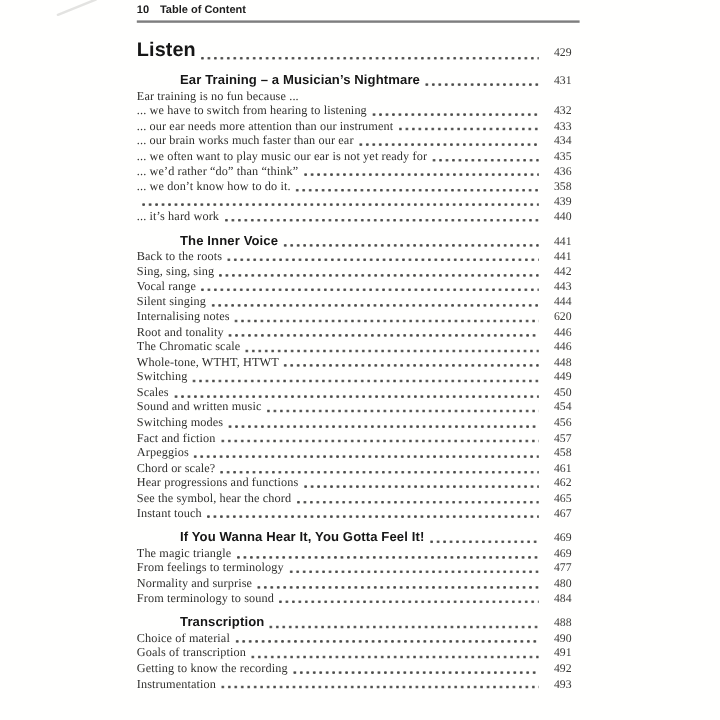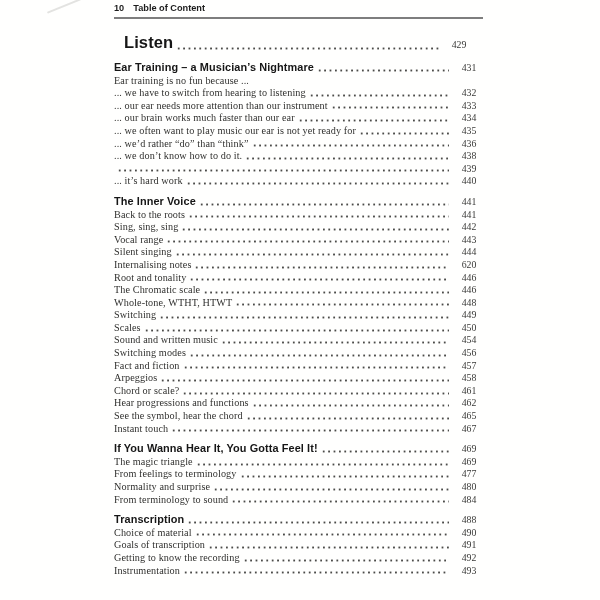--- a/index.html
+++ b/index.html
@@ -48,28 +48,28 @@
     background-size: 5.4px 5.4px;
     background-repeat: repeat-x;
     background-position: left 0 bottom 1.5px;
   }
   .row .num {
     flex: 0 0 28px;
     text-align: center;
     font: 9.8px/12.6px "Liberation Serif", serif;
     color: #3a3a38;
   }
-  .row.chapter { margin: 14px 10px 4px; }
+  .row.chapter { margin: 14px 0 4px; }
   .row.chapter .label {
     font: bold 16.5px/18px "Liberation Sans", sans-serif;
     color: #161616;
   }
   .row.chapter .leader { background-position: left 0 bottom 3px; }
   .row.chapter .num { line-height: 18px; }
-  .row.section { margin-top: 7px; }
+  .row.section { margin-top: 7px; margin-left: 36px; }
   .row.section .label {
     font: bold 10.9px/12.6px "Liberation Sans", sans-serif;
     color: #161616;
   }
 </style>
 </head>
 <body>
 
 <div class="scan-artifact"></div>
 
@@ -115,21 +115,21 @@
     <span class="num">435</span>
   </div>
       <div class="row entry">
     <span class="label">... we’d rather “do” than “think”</span>
     <span class="leader"></span>
     <span class="num">436</span>
   </div>
       <div class="row entry">
     <span class="label">... we don’t know how to do it.</span>
     <span class="leader"></span>
-    <span class="num">438</span>
+    <span class="num">358</span>
   </div>
       <div class="row entry">
     <span class="leader"></span>
     <span class="num">439</span>
   </div>
       <div class="row entry">
     <span class="label">... it’s hard work</span>
     <span class="leader"></span>
     <span class="num">440</span>
   </div>

